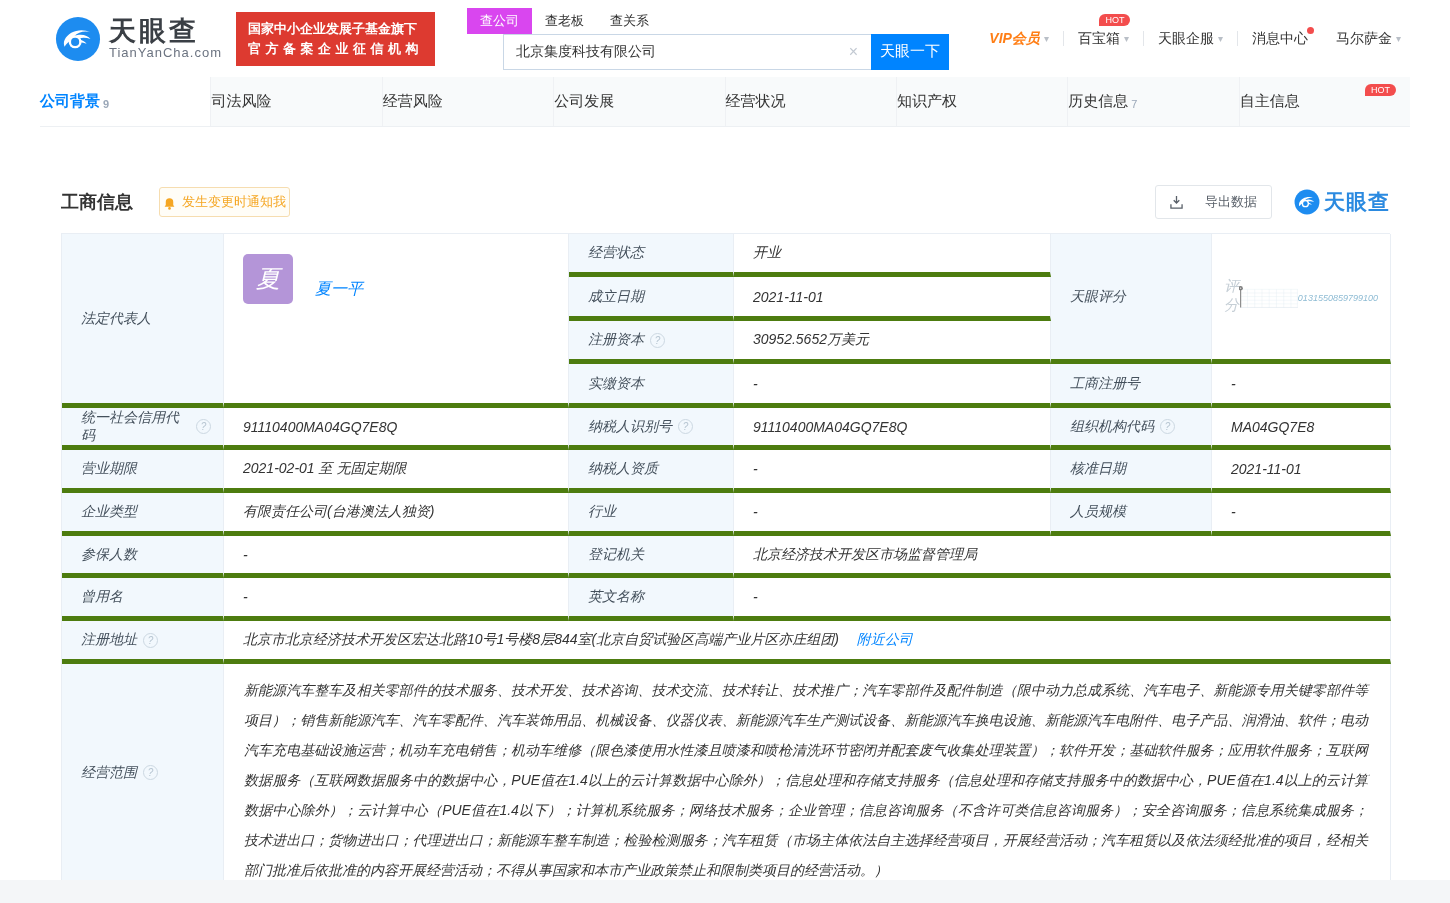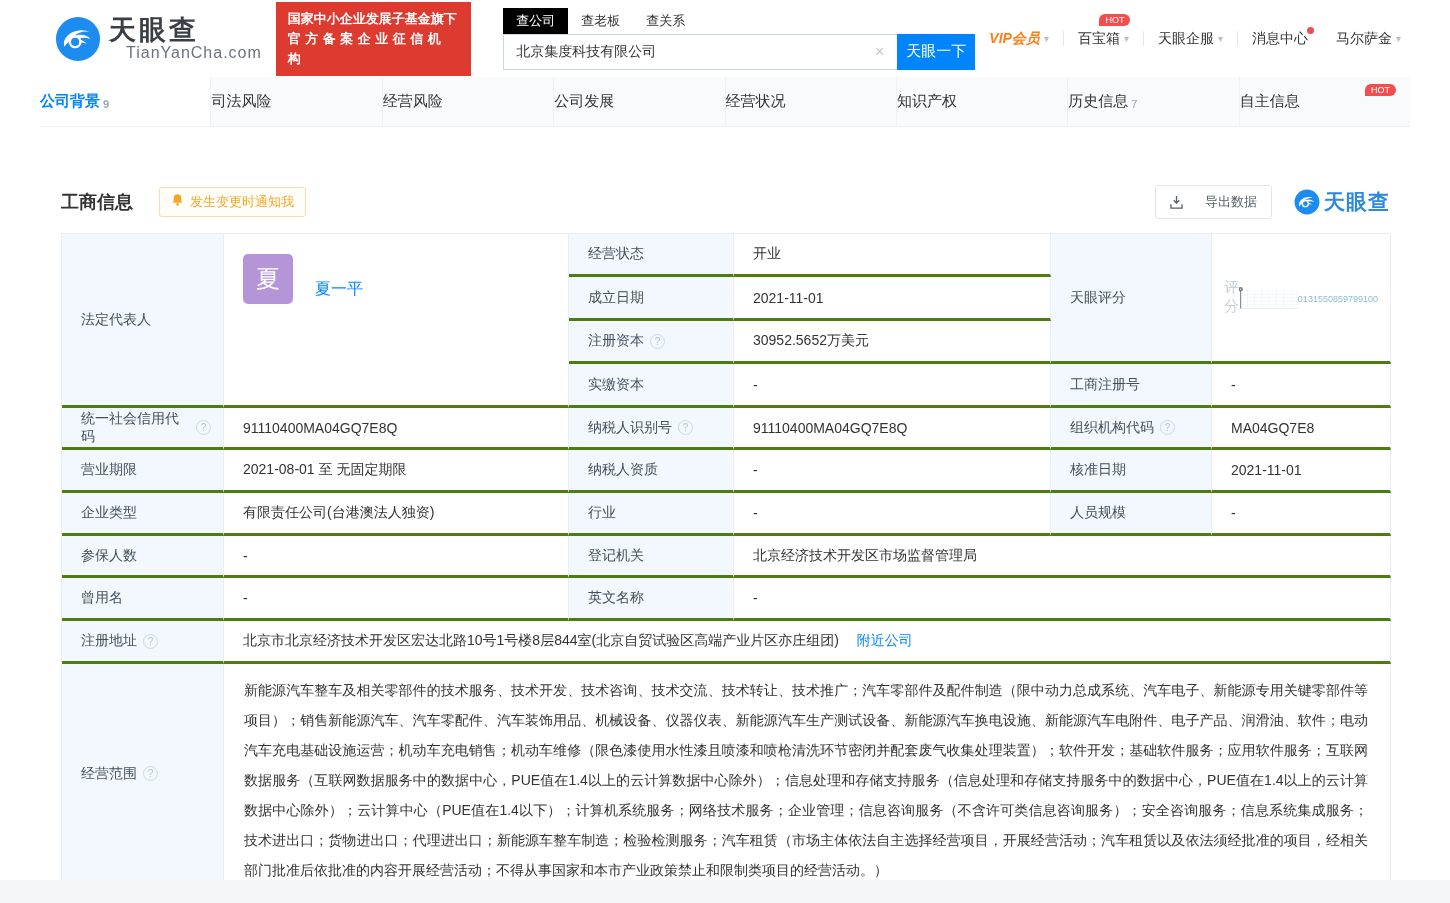--- a/index.html
+++ b/index.html
@@ -4,30 +4,30 @@
 <style>
   * { margin:0; padding:0; box-sizing:border-box; }
   html,body { width:1450px; height:903px; background:#fff; overflow:hidden;
     font-family:"Liberation Sans","DejaVu Sans",sans-serif; color:#333; }
 
   
   .header { height:77px; display:flex; align-items:center; padding:0 35px 0 55px; background:#fff; }
   .logo { display:flex; align-items:center; gap:8px; }
   .logo-icon { width:46px; height:46px; }
   .logo-text .brand { font-size:27px; font-weight:bold; color:#3a3f45; letter-spacing:3px; line-height:28px; }
-  .logo-text .domain { font-size:16px; color:#6b7380; letter-spacing:1px;margin-left:17px; }
+  .logo-text .domain { font-size:13px; color:#6b7380; letter-spacing:1px; }
   .gov-badge { margin-left:14px; background:#dd3a30; color:#fff; padding:7px 12px; font-size:13px; font-weight:bold; line-height:20px; }
   .gov-badge .l2 { letter-spacing:4.5px; }
 
   .search-wrap { margin-left:32px; width:482px; }
   .search-tabs { display:flex; font-size:13px; }
   .search-tab { padding:4px 13px; cursor:pointer; color:#333; }
-  .search-tab.active { background:#000000; color:#fff; }
+  .search-tab.active { background:#d946ef; color:#fff; }
   .search-bar { display:flex; height:36px; }
-  .search-input-box { flex:1; border:1px solid #c9d7e6; border-right:none; display:flex; align-items:center; padding:0 10px 0 12px; }
+  .search-input-box { flex:1; border:1px solid #c9d7e6; border-right:none; display:flex; align-items:center; padding:0 10px 0 12px;margin-left:36px; }
   .search-input-box input { border:none; outline:none; flex:1; font-size:14px; color:#333; font-family:inherit; }
   .clear-x { color:#c2c9d2; font-size:16px; cursor:pointer; padding:0 3px; }
   .search-btn { width:78px; background:#0084ff; color:#fff; font-size:15px; border:none; cursor:pointer; font-family:inherit; }
 
   .top-menu { margin-left:auto; display:flex; align-items:center; font-size:14px; color:#333; }
   .menu-item { position:relative; padding:0 14px; cursor:pointer; display:flex; align-items:center; gap:4px; white-space:nowrap; }
   .menu-sep { width:1px; height:15px; background:#e3e6ea; }
   .vip { color:#ff7e15; font-weight:bold; font-style:italic; }
   .vip-caret,.caret { color:#b9bfc7; font-size:10px; font-style:normal; }
   .hot-pill { position:absolute; top:-16px; left:50%; margin-left:-4px; background:#f34d4d; color:#fff; font-size:9px; font-weight:normal; padding:1px 6px; border-radius:7px 7px 7px 0; font-style:normal; }
@@ -37,32 +37,32 @@
   .tabbar { margin:0 40px; display:flex; height:50px; background:#f8fafb; border-bottom:1px solid #edf0f3; }
   .tab { flex:1; display:flex; align-items:center; font-size:15px; cursor:pointer; position:relative; border-right:1px solid #eff1f4; color:#333; }
   .tab:last-child { border-right:none; }
   .tab.active { background:#fff; color:#0084ff; font-weight:bold; }
   .tab .cnt { font-size:11px; color:#9aa7b8; margin-left:3px; margin-top:4px; }
   .tab .hot-pill { top:7px; left:auto; right:14px; margin:0; }
 
   
   .section-row { margin:58px 60px 0 61px; display:flex; align-items:center; }
   .section-title { font-size:18px; font-weight:bold; color:#333; }
-  .notify-btn { margin-left:26px; display:flex; align-items:flex-start; gap:6px; border:1px solid #f6ddb0; background:#fffdf7; color:#f5a623; font-size:13px; padding:5px 11px; border-radius:3px; cursor:pointer; }
+  .notify-btn { margin-left:26px; display:flex; align-items:flex-end; gap:6px; border:1px solid #f6ddb0; background:#fffdf7; color:#f5a623; font-size:13px; padding:5px 3px; border-radius:3px; cursor:pointer; }
   .right-tools { margin-left:auto; display:flex; align-items:center; gap:22px; }
   .export-btn { display:flex; align-items:center; gap:22px; border:1px solid #e2e6ea; background:#fff; color:#596069; font-size:13px; padding:7px 14px; border-radius:3px; cursor:pointer; }
   .watermark { display:flex; align-items:center; gap:4px; }
   .watermark .wm-text { font-size:21px; font-weight:bold; color:#2b8ae0; letter-spacing:1px; }
 
   
   .info-table { margin:14px 60px 0 61px; display:grid;
     grid-template-columns:162px 345px 165px 317px 161px 179px;
     grid-template-rows:43px 44px 43px 44px 42px 43px 43px 42px 43px 43px 222px;
     border-top:1px solid #e9eef4; border-left:1px solid #e9eef4; font-size:14px; }
-  .cell { border-right:1px solid #e9eef4; border-bottom:3px solid #4d7c0f; display:flex; align-items:center; padding:0 12px 0 19px; color:#333; overflow:hidden; }
+  .cell { border-right:1px solid #e9eef4; border-bottom:5px solid #4d7c0f; display:flex; align-items:center; padding:0 12px 0 19px; color:#333; overflow:hidden;font-style:italic; }
   .lbl { background:#f2f8fd; color:#44505c; }
   .help { width:15px; height:15px; min-width:15px; border:1px solid #ccd8e2; border-radius:50%; color:#b6c5d1; font-size:10px; display:inline-flex; align-items:center; justify-content:center; margin-left:6px; }
   .link { color:#0084ff; cursor:pointer; text-decoration:none; }
   .rep-cell { align-items:flex-start; padding-top:20px; }
   .avatar { width:50px; height:50px; border-radius:5px; background:#b495d8; color:#fff; font-size:24px; display:flex; align-items:center; justify-content:center; }
   .rep-name { margin-left:22px; margin-top:25px; font-size:16px; }
   .span-r4 { grid-row:span 4; }
   .span-r3 { grid-row:span 3; }
   .span-c3 { grid-column:span 3; }
   .span-c5 { grid-column:span 5; }
@@ -269,21 +269,21 @@
     <span class="help">?</span>
   </div>
   <div class="cell">91110400MA04GQ7E8Q</div>
   <div class="cell lbl">
     <span>组织机构代码</span>
     <span class="help">?</span>
   </div>
   <div class="cell">MA04GQ7E8</div>
 
   <div class="cell lbl">营业期限</div>
-  <div class="cell">2021-08-01 至 无固定期限</div>
+  <div class="cell">2021-02-01 至 无固定期限</div>
   <div class="cell lbl">纳税人资质</div>
   <div class="cell">-</div>
   <div class="cell lbl">核准日期</div>
   <div class="cell">2021-11-01</div>
 
   <div class="cell lbl">企业类型</div>
   <div class="cell">有限责任公司(台港澳法人独资)</div>
   <div class="cell lbl">行业</div>
   <div class="cell">-</div>
   <div class="cell lbl">人员规模</div>

